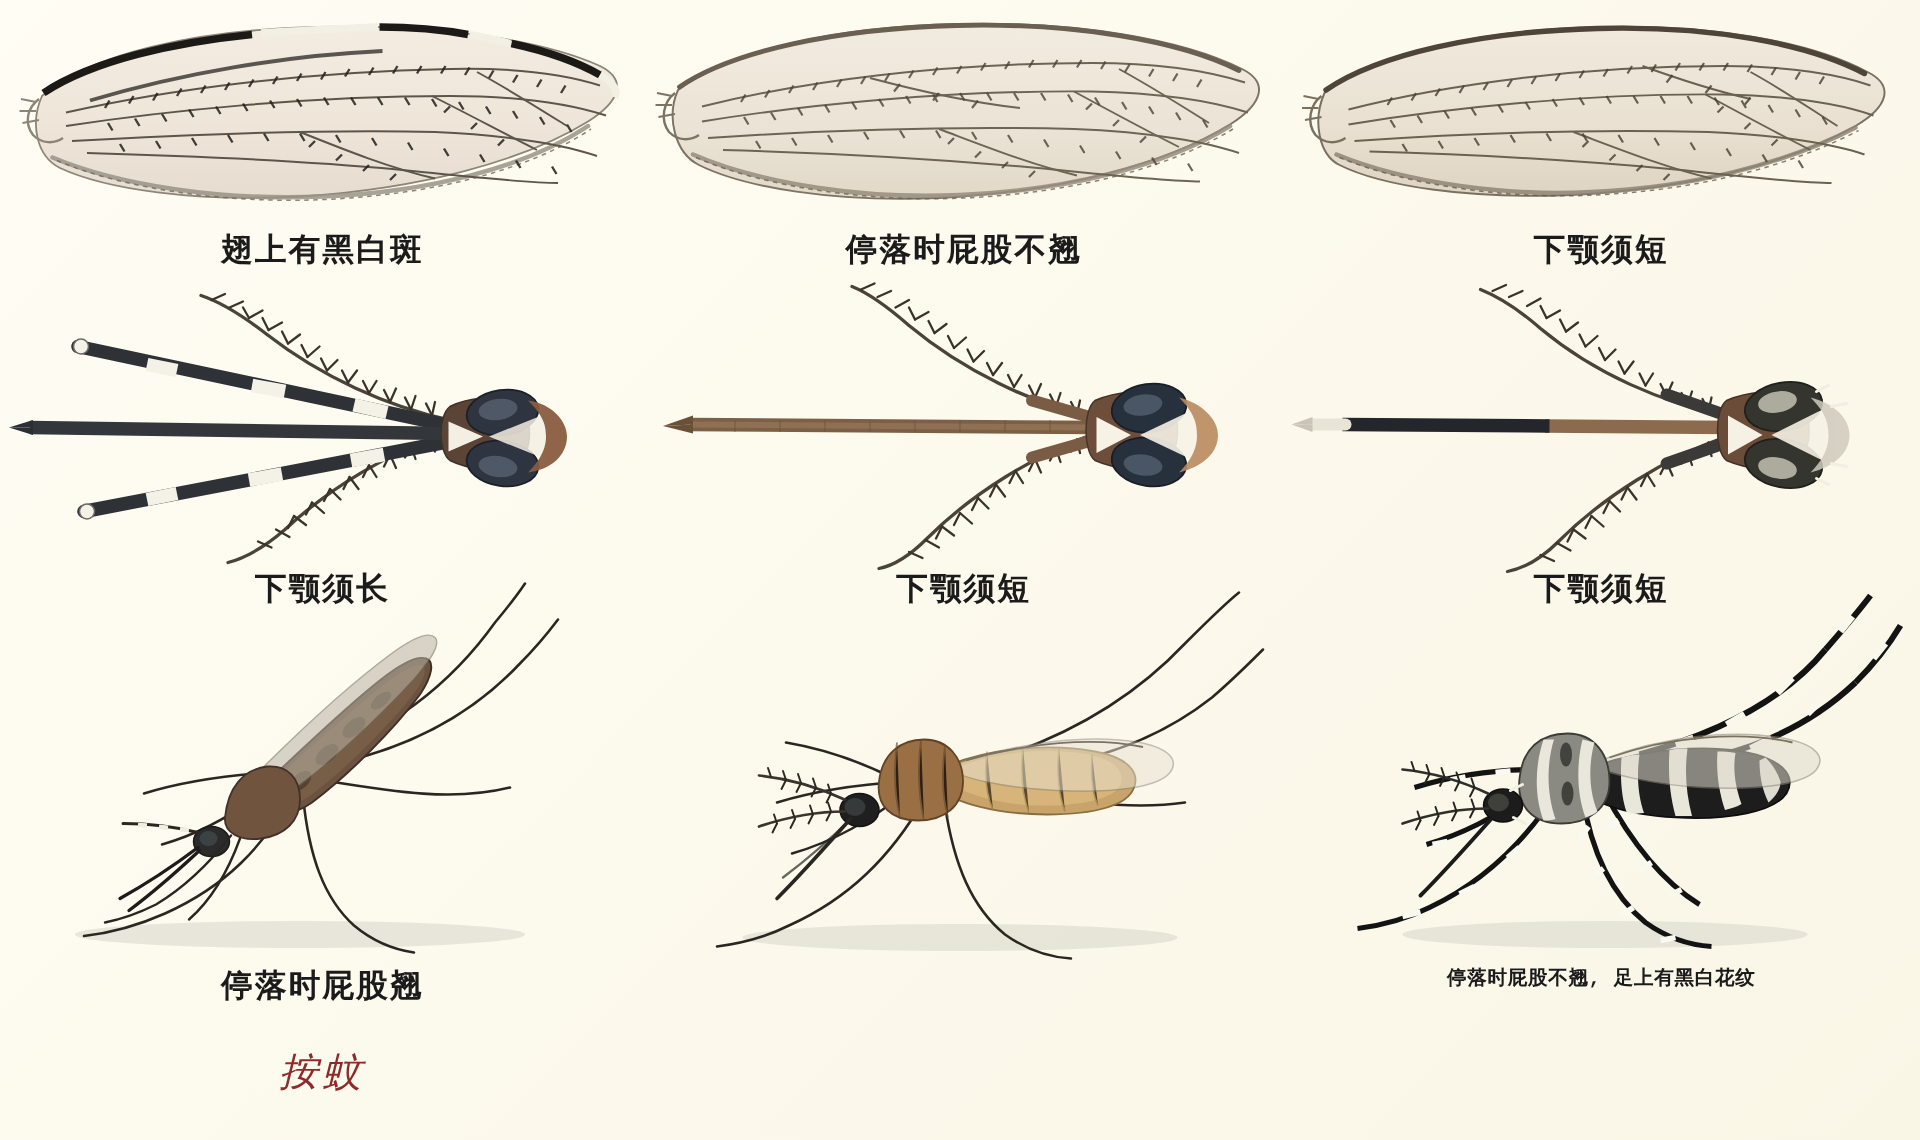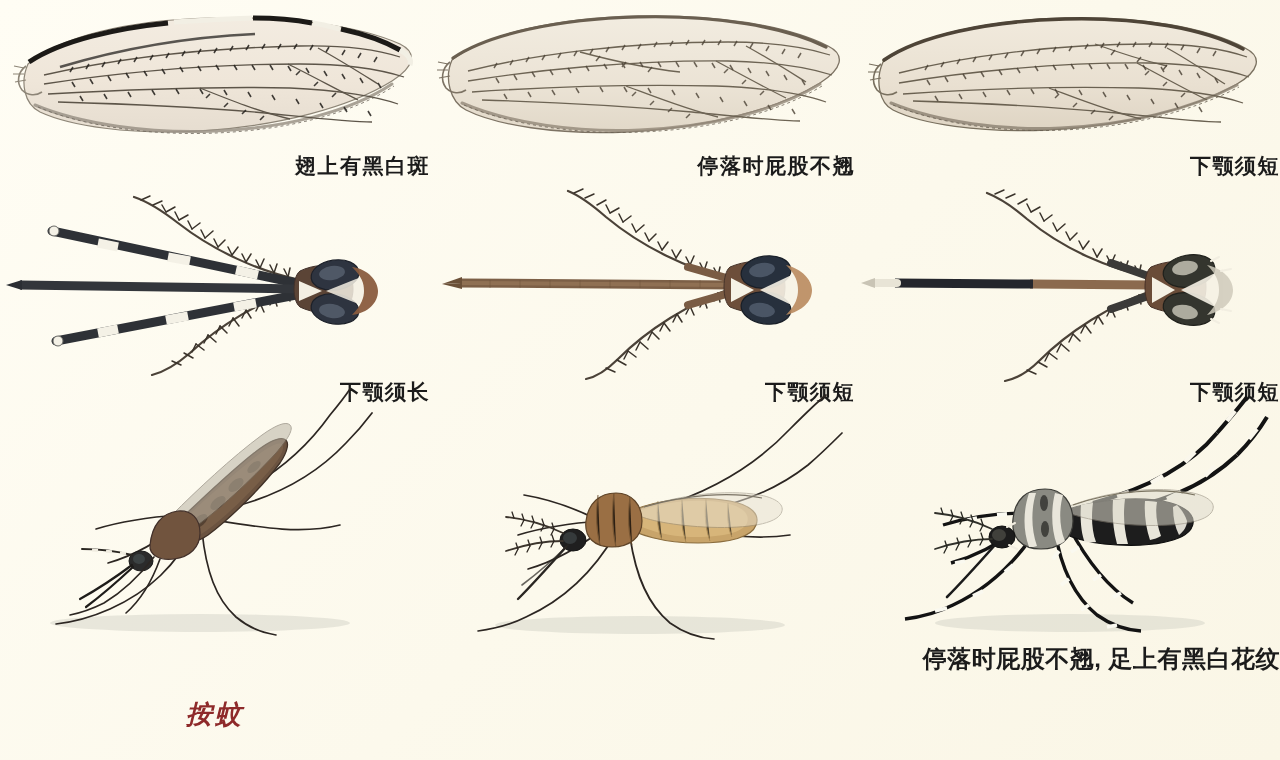--- a/index.html
+++ b/index.html
@@ -25,42 +25,42 @@
   
   .col { position: absolute; top: 0; height: 760px; }
   .col-0 { left: 0;   width: 430px; }
   .col-1 { left: 430px; width: 425px; }
   .col-2 { left: 855px; width: 425px; }
 
   
   .caption {
     position: absolute;
     width: 100%;
-    text-align: right;
-    font-family: Liberation Sans, sans-serif;
+    text-align: center;
+    font-family: Liberation Mono, monospace;
     font-size: 21px;
     font-weight: 600;
     color: #1b1b1b;
     letter-spacing: 1.5px;
     white-space: nowrap;
   }
-  .caption.small { font-size: 24px; letter-spacing: 0.5px; }
+  .caption.small { font-size: 13px; letter-spacing: 0.5px; }
 
   .cap-wing  { top: 152px; }
   .cap-palp  { top: 378px; }
   .cap-rest  { top: 643px; }
 
   .species {
     position: absolute;
     top: 697px;
     width: 100%;
     text-align: center;
     font-family: "DejaVu Serif", "Liberation Serif", serif;
     font-size: 26px;
-    font-weight: 700;
+    font-weight: 400;
     font-style: italic;
     color: #8e2a2a;
     letter-spacing: 3px;
   }
 
   
   .panel { position: absolute; left: 0; width: 100%; }
   .panel-wing { top: 4px;   height: 145px; }
   .panel-palp { top: 185px; height: 190px; }
   .panel-body { top: 395px; height: 245px; }
@@ -237,20 +237,21 @@
             <path d="M112 156.8 L106 156.2"></path>
           <path d="M98 155.4 L92 155"></path>
         </g>
 
         <g fill="none" stroke="#2c2622" stroke-width="1.6" stroke-linecap="round">
           <path d="M154 162 C140 180 124 196 104 208 C92 214 80 218 70 220"></path>
           <path d="M160 164 C152 186 142 204 126 218"></path>
         </g>
       </svg>
     </div>
+    <div class="caption cap-rest">停落时屁股翘</div>
 
     <div class="species">按蚊</div>
   </div>
 
   <div class="col col-1">
 
     <div class="panel panel-wing">
       <svg viewBox="0 0 425 145" preserveAspectRatio="none">
         <defs>
           <linearGradient id="w1fill" x1="0" y1="0" x2="0" y2="1">

